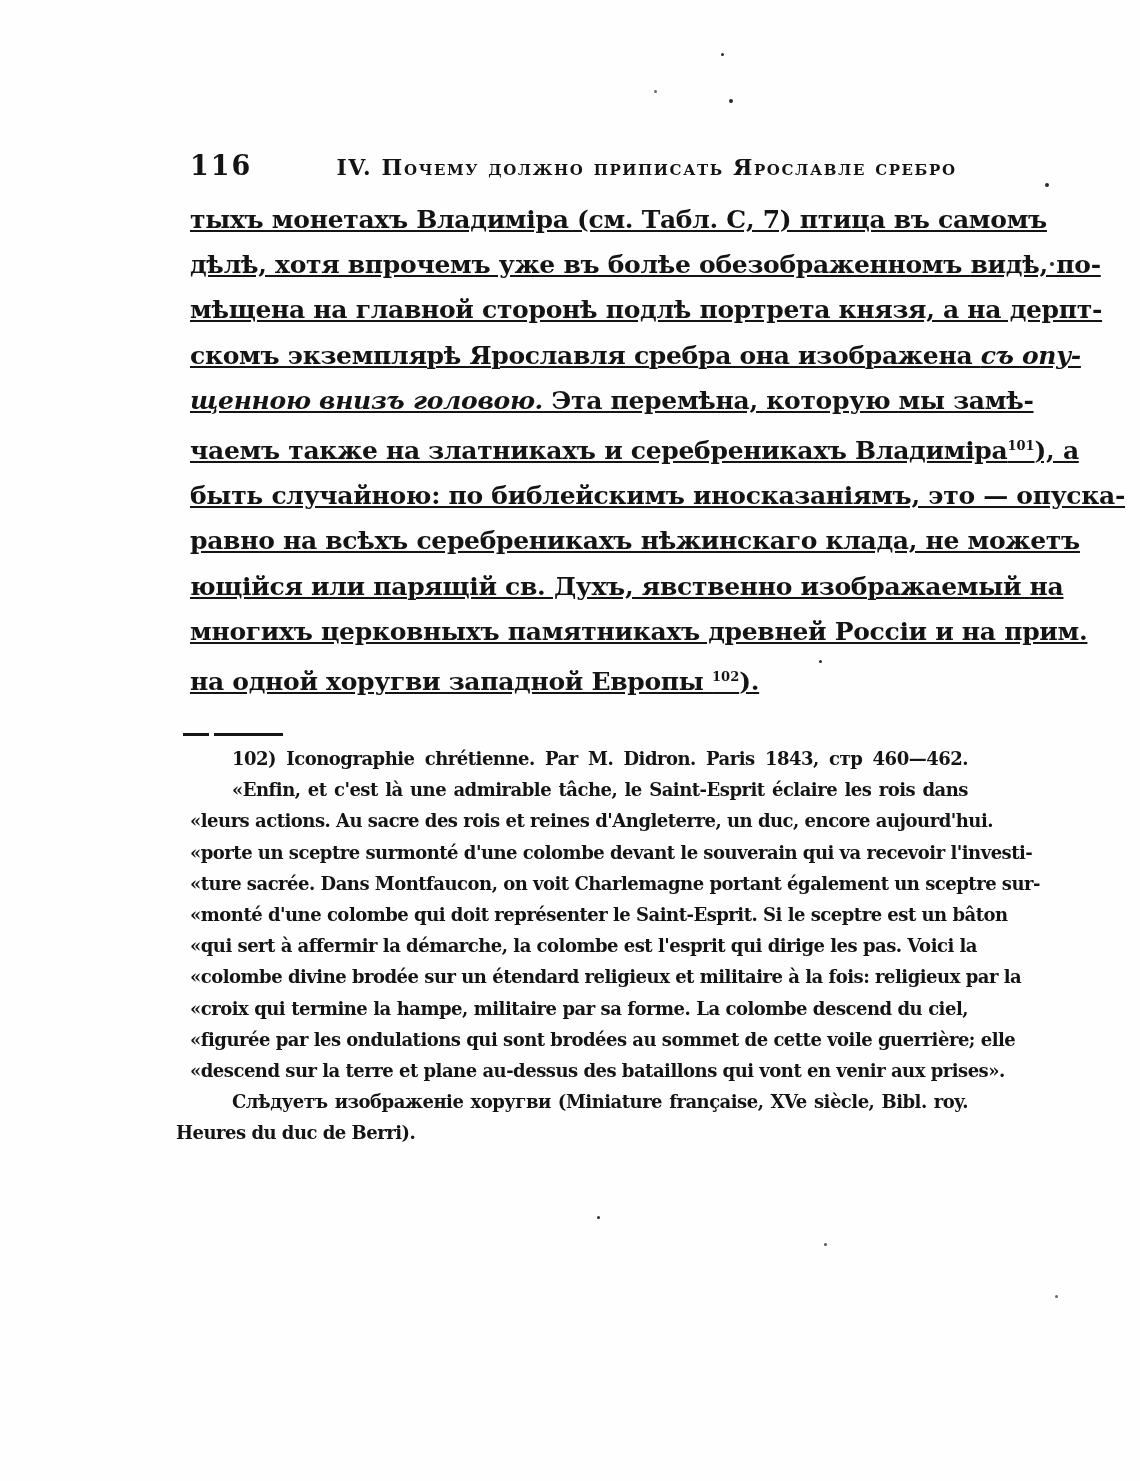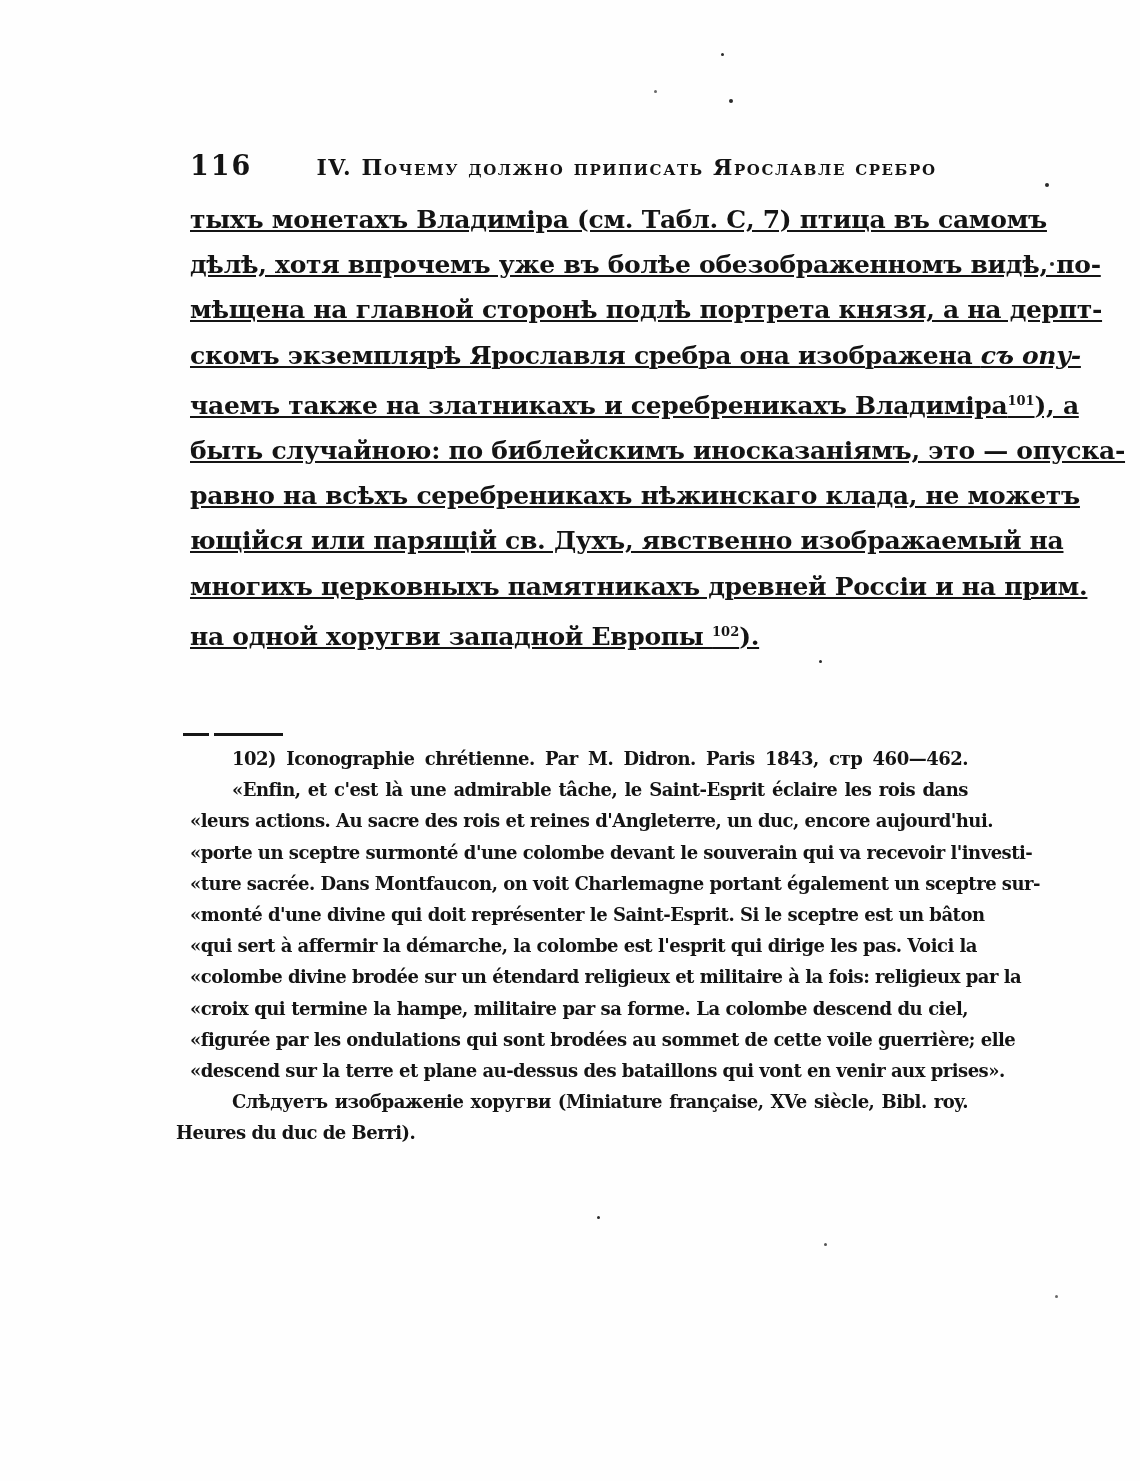--- a/index.html
+++ b/index.html
@@ -13,21 +13,21 @@
   .page {
     position: relative;
     width: 1140px; height: 1481px;
     background: #fefefe;
   }
 
   
   .running-head {
     position: absolute;
     top: 150px; left: 190px; width: 780px;
-    display: flex; align-items: baseline;
+    display: flex; align-items: baseline; gap: 20px;
   }
   .page-number {
     font-size: 27px; font-weight: bold; letter-spacing: 2px;
   }
   .running-title {
     margin-left: 64px;
     font-size: 22px; font-weight: bold;
     font-variant: small-caps;
     letter-spacing: 1.6px;
     white-space: nowrap;
@@ -97,38 +97,39 @@
   <div class="running-head">
     <span class="page-number">116</span>
     <span class="running-title">IV. Почему должно приписать Ярославле сребро</span>
   </div>
 
   <div class="body-text">
     <div class="tline">тыхъ монетахъ Владиміра (см. Табл. С, 7) птица въ самомъ</div>
     <div class="tline">дѣлѣ, хотя впрочемъ уже въ болѣе обезображенномъ видѣ, по-</div>
     <div class="tline">мѣщена на главной сторонѣ подлѣ портрета князя, а на дерпт-</div>
     <div class="tline"><span>скомъ экземплярѣ Ярославля сребра она изображена </span><span class="it">съ опу-</span></div>
+    <div class="tline"><span class="it">щенною внизъ головою.</span><span> Эта перемѣна, которую мы замѣ-</span></div>
     <div class="tline"><span>чаемъ также на златникахъ и серебреникахъ Владиміра</span><span class="fnref">101</span><span>), а</span></div>
     <div class="tline">быть случайною: по библейскимъ иносказаніямъ, это — опуска-</div>
     <div class="tline">равно на всѣхъ серебреникахъ нѣжинскаго клада, не можетъ</div>
     <div class="tline">ющійся или парящій св. Духъ, явственно изображаемый на</div>
     <div class="tline">многихъ церковныхъ памятникахъ древней Россіи и на прим.</div>
     <div class="tline para-end"><span>на одной хоругви западной Европы </span><span class="fnref">102</span><span>).</span></div>
   </div>
 
   <div class="fn-rule"></div>
 
   <div class="footnotes">
     <div class="footnote-102">
       <div class="fline indent">102) Iconographie chrétienne.  Par M. Didron.  Paris 1843, стр 460—462.</div>
       <div class="fline indent">«Enfin, et c'est là une admirable tâche, le Saint-Esprit éclaire les rois dans</div>
       <div class="fline">«leurs actions.  Au sacre des rois et reines d'Angleterre, un duc, encore aujourd'hui.</div>
       <div class="fline">«porte un sceptre surmonté d'une colombe devant le souverain qui va recevoir l'investi-</div>
       <div class="fline">«ture sacrée.  Dans Montfaucon, on voit Charlemagne portant également un sceptre sur-</div>
-      <div class="fline">«monté d'une divine qui doit représenter le Saint-Esprit.  Si le sceptre est un bâton</div>
+      <div class="fline">«monté d'une colombe qui doit représenter le Saint-Esprit.  Si le sceptre est un bâton</div>
       <div class="fline">«qui sert à affermir la démarche, la colombe est l'esprit qui dirige les pas.  Voici la</div>
       <div class="fline">«colombe divine brodée sur un étendard religieux et militaire à la fois: religieux par la</div>
       <div class="fline">«croix qui termine la hampe, militaire par sa forme.  La colombe descend du ciel,</div>
       <div class="fline">«figurée par les ondulations qui sont brodées au sommet de cette voile guerrière; elle</div>
       <div class="fline">«descend sur la terre et plane au-dessus des bataillons qui vont en venir aux prises».</div>
       <div class="fline indent">Слѣдуетъ изображеніе хоругви (Miniature française, XVe siècle, Bibl. roy.</div>
       <div class="fline para-end hang">Heures du duc de Berri).</div>
     </div>
   </div>
 

